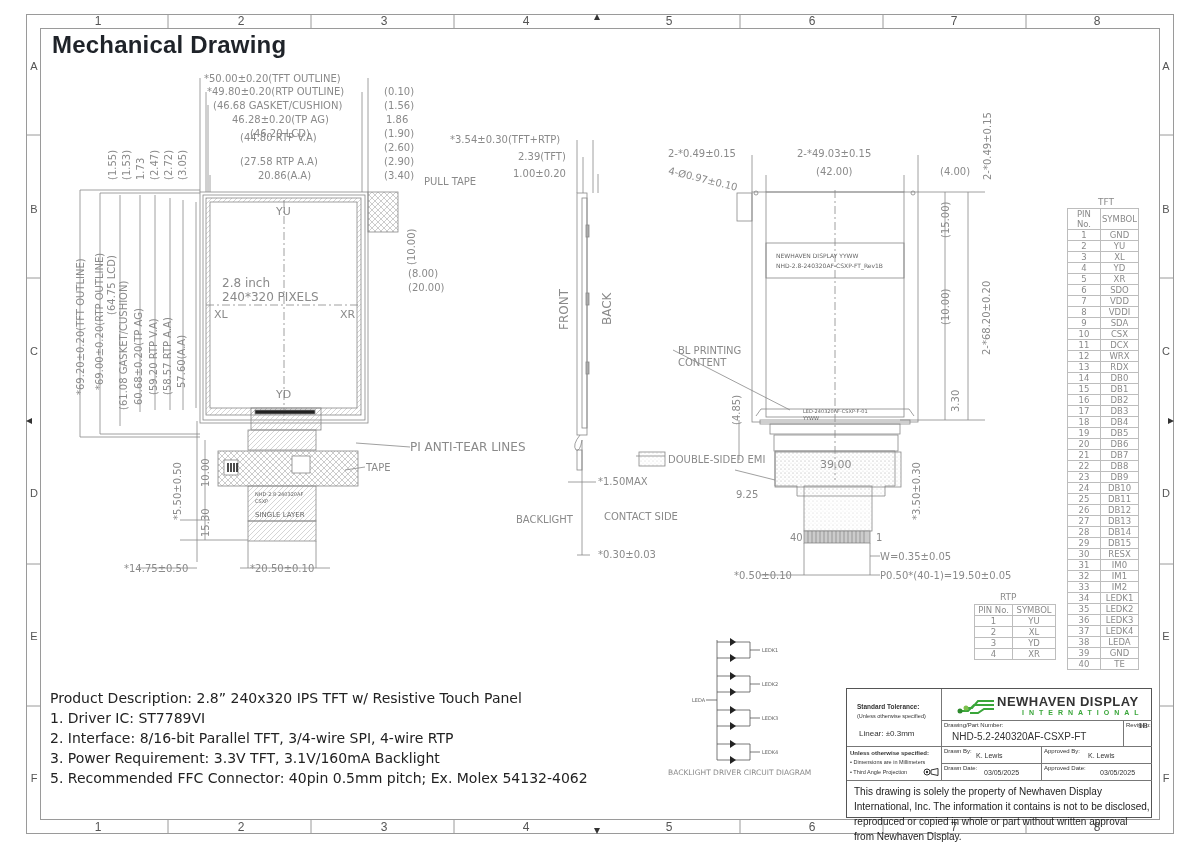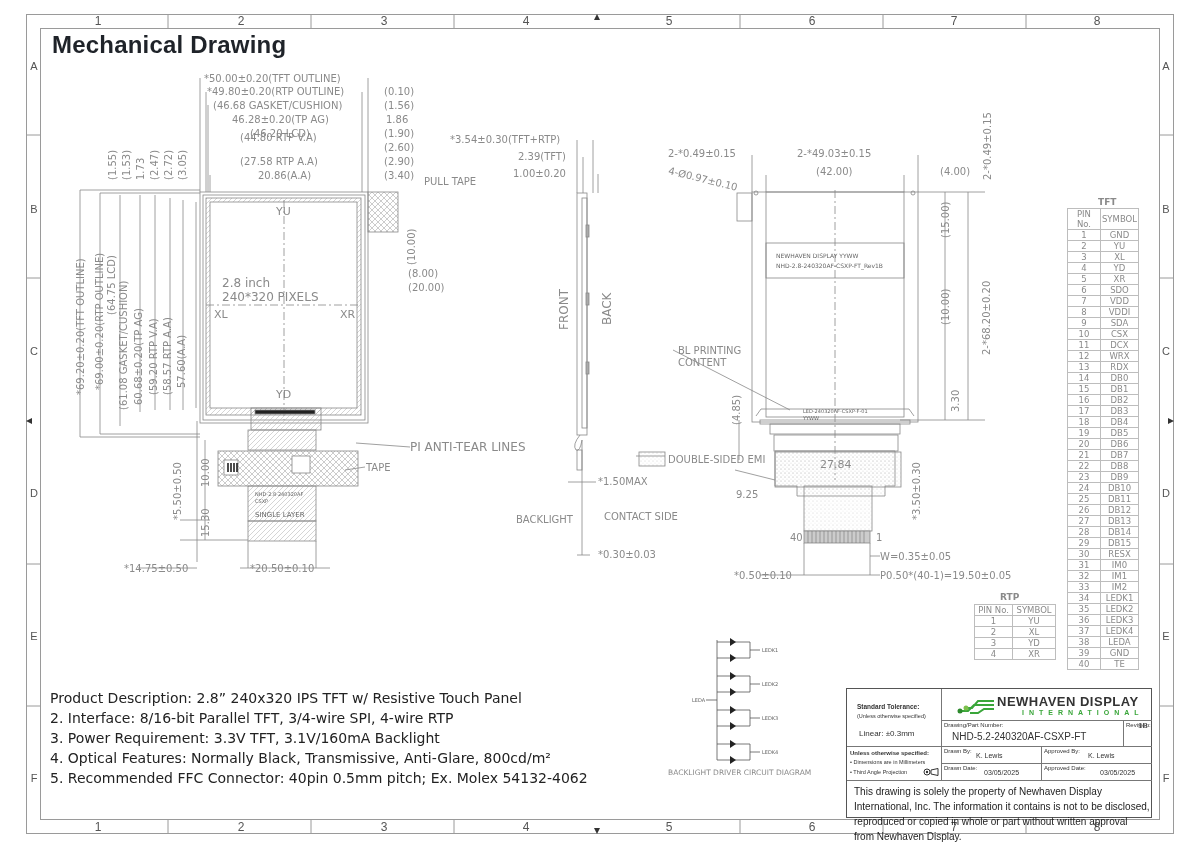--- a/index.html
+++ b/index.html
@@ -11,21 +11,21 @@
   .zone-letter { position: absolute; font-size: 11px; color: #555; width: 14px; text-align: center; }
   .title { position: absolute; left: 52px; top: 31px; font-size: 24px; font-weight: bold; color: #1f2329; letter-spacing: 0.2px; }
   .dim { position: absolute; font-family: "DejaVu Sans", sans-serif; font-size: 10px; color: #8a8a8a; white-space: nowrap; line-height: 11px; }
   .dim.v { transform-origin: left top; transform: rotate(-90deg); }
   .label { position: absolute; font-family: "DejaVu Sans", sans-serif; font-size: 11px; color: #8a8a8a; white-space: nowrap; }
   .tiny { position: absolute; font-family: "DejaVu Sans", sans-serif; font-size: 5px; color: #666; white-space: nowrap; }
   .desc { position: absolute; left: 50px; top: 688px; font-family: "DejaVu Sans", sans-serif; font-size: 14px; line-height: 20px; color: #222; }
   .desc div { white-space: nowrap; }
   table.pins { position: absolute; border-collapse: collapse; font-family: "DejaVu Sans", sans-serif; font-size: 8.5px; color: #8a8a8a; }
   table.pins td, table.pins th { border: 1px solid #bdbdbd; text-align: center; font-weight: normal; height: 10.7px; padding: 0 1px; line-height: 10px; }
-  .pin-cap { position: absolute; font-family: "DejaVu Sans", sans-serif; font-size: 9px; color: #8a8a8a; font-weight: bold; }
+  .pin-cap { position: absolute; font-family: "DejaVu Sans", sans-serif; font-size: 9px; color: #8a8a8a; }
   .tblock { position: absolute; left: 846px; top: 688px; width: 306px; height: 130px; border: 1px solid #555; font-family: "Liberation Sans", sans-serif; }
   .tb-cell { position: absolute; border-right: 1px solid #777; border-bottom: 1px solid #777; }
   .tb-small { font-size: 6px; color: #333; position: absolute; white-space: nowrap; }
   .tb-val { font-size: 8px; color: #333; position: absolute; white-space: nowrap; }
   svg.draw { position: absolute; left: 0; top: 0; }
 </style>
 </head>
 <body>
 
 <div class="frame-outer"></div>
@@ -359,21 +359,21 @@
   <div class="dim v" style="left:981px;top:355px">2-*68.20±0.20</div>
   <div class="dim v" style="left:950px;top:412px">3.30</div>
   <div class="tiny" style="left:776px;top:252px;font-size:6px">NEWHAVEN DISPLAY YYWW</div>
   <div class="tiny" style="left:776px;top:262px;font-size:6px">NHD-2.8-240320AF-CSXP-FT_Rev1B</div>
   <div class="label" style="left:678px;top:345px;font-size:10px">BL PRINTING</div>
   <div class="label" style="left:678px;top:357px;font-size:10px">CONTENT</div>
   <div class="tiny" style="left:803px;top:408px">LED-240320AF-CSXP-F-01</div>
   <div class="tiny" style="left:803px;top:415px">YYWW</div>
   <div class="dim v" style="left:731px;top:425px">(4.85)</div>
   <div class="label" style="left:668px;top:454px;font-size:10px">DOUBLE-SIDED EMI</div>
-  <div class="label" style="left:820px;top:458px;font-size:11px">27.84</div>
+  <div class="label" style="left:820px;top:458px;font-size:11px">39.00</div>
   <div class="dim" style="left:736px;top:489px">9.25</div>
   <div class="dim v" style="left:911px;top:520px">*3.50±0.30</div>
   <div class="dim" style="left:790px;top:532px">40</div>
   <div class="dim" style="left:876px;top:532px">1</div>
   <div class="dim" style="left:880px;top:551px">W=0.35±0.05</div>
   <div class="dim" style="left:734px;top:570px">*0.50±0.10</div>
   <div class="dim" style="left:880px;top:570px">P0.50*(40-1)=19.50±0.05</div>
 </div>
 
 <div class="pin-cap" style="left:1098px;top:197px">TFT</div>
@@ -580,23 +580,23 @@
   <div class="tiny" style="left:692px;top:697px">LEDA</div>
   <div class="tiny" style="left:762px;top:647px">LEDK1</div>
   <div class="tiny" style="left:762px;top:681px">LEDK2</div>
   <div class="tiny" style="left:762px;top:715px">LEDK3</div>
   <div class="tiny" style="left:762px;top:749px">LEDK4</div>
   <div class="label" style="left:668px;top:768px;font-size:7.5px">BACKLIGHT DRIVER CIRCUIT DIAGRAM</div>
 </div>
 
 <div class="desc">
   <div>Product Description: 2.8” 240x320 IPS TFT w/ Resistive Touch Panel</div>
+  <div>1. Driver IC: ST7789VI</div>
   <div>2. Interface: 8/16-bit Parallel TFT, 3/4-wire SPI, 4-wire RTP</div>
   <div>3. Power Requirement: 3.3V TFT, 3.1V/160mA Backlight</div>
-  <div>4. Optical Features: Normally Black, Transmissive, Anti-Glare, 800cd/m²</div>
   <div>5. Recommended FFC Connector: 40pin 0.5mm pitch; Ex. Molex 54132-4062</div>
 </div>
 
 <div class="tblock">
   <div class="tb-cell" style="left:0;top:0;width:95px;height:58px">
     <div class="tb-small" style="left:10px;top:14px;font-size:6.5px;font-weight:bold">Standard Tolerance:</div>
     <div class="tb-small" style="left:10px;top:24px;font-size:5.5px">(Unless otherwise specified)</div>
     <div class="tb-val" style="left:12px;top:40px">Linear:  ±0.3mm</div>
   </div>
   <div style="position:absolute;left:95px;top:0;width:210px;height:32px;border-bottom:1px solid #777">

